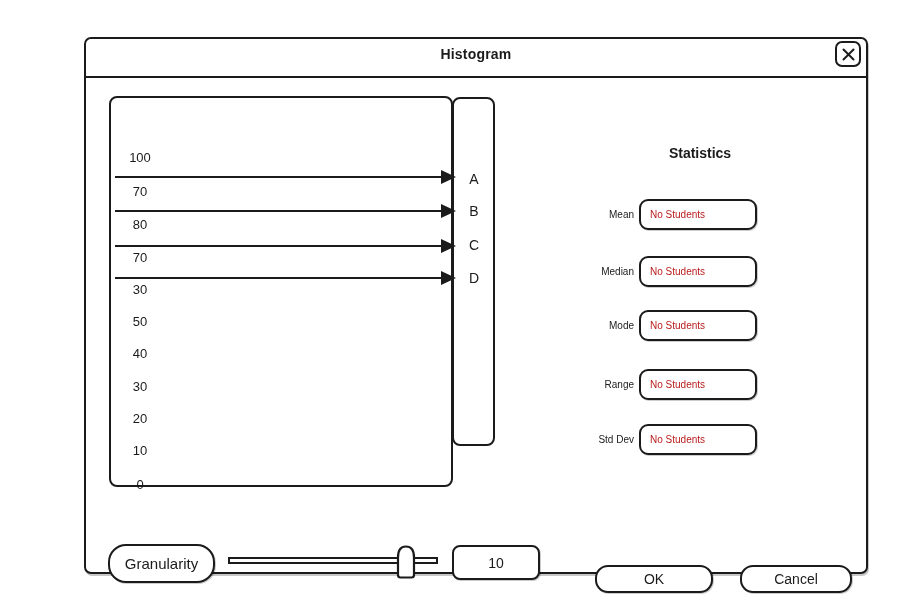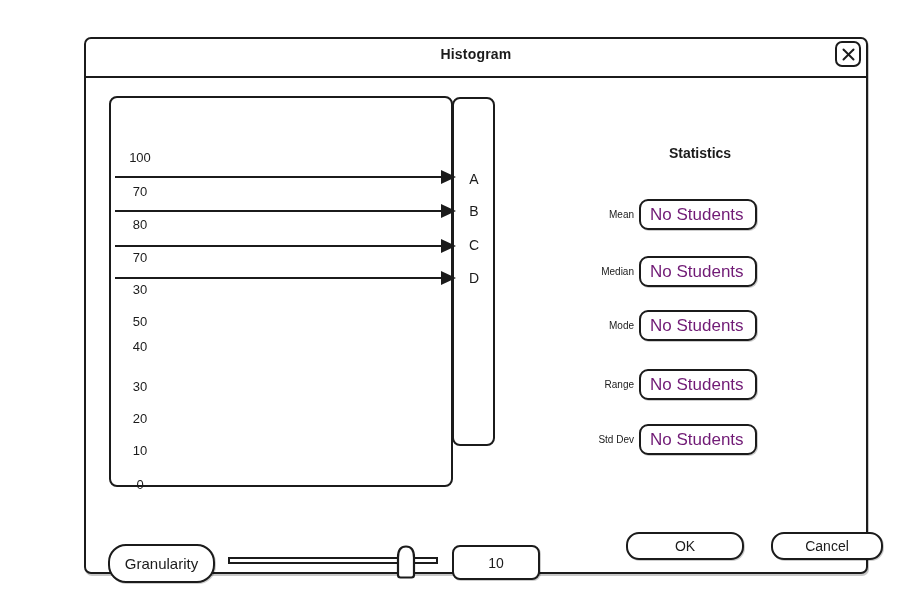--- a/index.html
+++ b/index.html
@@ -124,22 +124,22 @@
     width: 118px; height: 31px;
     border: 2px solid #1b1b1b;
     border-radius: 9px;
     background: #ffffff;
     box-shadow: 1px 1px 0 rgba(0,0,0,0.2);
     display: flex; align-items: center;
     padding-left: 9px;
     overflow: hidden;
   }
   .stat-value {
-    font-size: 17px;
-    color: #701a75;
+    font-size: 10px;
+    color: #b91c1c;
     white-space: nowrap;
   }
 
   
   .granularity-btn {
     position: absolute;
     left: 22px; top: 474px;
     width: 107px; height: 39px;
     border: 2px solid #1b1b1b;
     border-radius: 18px;
@@ -169,30 +169,29 @@
     width: 88px; height: 35px;
     border: 2px solid #1b1b1b;
     border-radius: 8px;
     background: #ffffff;
     box-shadow: 1px 1px 0 rgba(0,0,0,0.2);
     display: flex; align-items: center; justify-content: center;
     font-size: 14px;
   }
   .ok-btn, .cancel-btn {
     position: absolute;
-    top: 462px;
+    top: 495px;
     height: 28px;
     border: 2px solid #1b1b1b;
     border-radius: 13px;
     background: #ffffff;
     box-shadow: 1px 1px 0 rgba(0,0,0,0.2);
     display: flex; align-items: center; justify-content: center;
     font-size: 14px;
     cursor: pointer;
-    margin-left: 31px;
   }
   .ok-btn { left: 509px; width: 118px; }
   .cancel-btn { left: 654px; width: 112px; text-align: right; }
 </style>
 </head>
 <body>
 
 <div class="canvas">
   <div class="dialog">
 
@@ -210,21 +209,21 @@
 
       <div class="chart-panel"></div>
       <div class="bin-panel"></div>
 
       <div class="y-label" style="top:80px">100</div>
       <div class="y-label" style="top:114px">70</div>
       <div class="y-label" style="top:147px">80</div>
       <div class="y-label" style="top:180px">70</div>
       <div class="y-label" style="top:212px">30</div>
       <div class="y-label" style="top:244px">50</div>
-      <div class="y-label" style="top:269px">40</div>
+      <div class="y-label" style="top:276px">40</div>
       <div class="y-label" style="top:309px">30</div>
       <div class="y-label" style="top:341px">20</div>
       <div class="y-label" style="top:373px">10</div>
       <div class="y-label" style="top:407px">0</div>
 
       <div class="grade-arrow" style="top:100px">
         <div class="shaft"></div>
         <div class="head"></div>
       </div>
       <div class="grade-arrow" style="top:134px">

